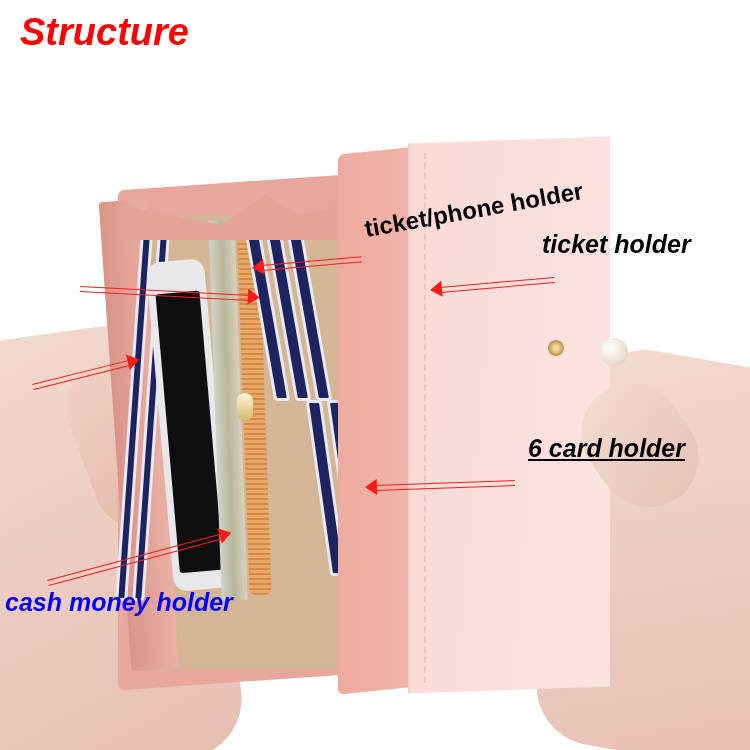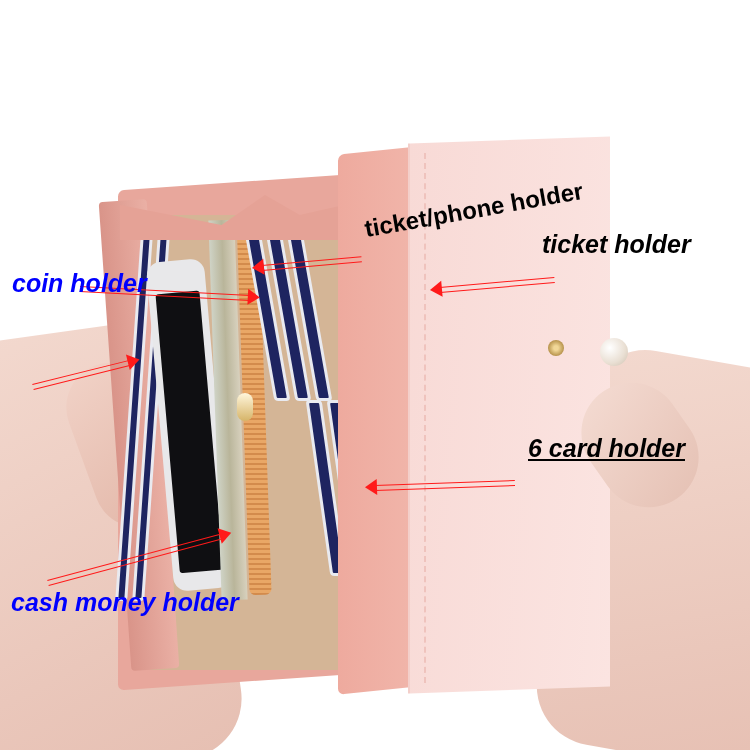--- a/index.html
+++ b/index.html
@@ -42,21 +42,21 @@
   .zipper { position:absolute; left:243px; top:215px; width:22px; height:380px; background:repeating-linear-gradient(180deg,#e9a766 0 3px,#d38b4c 3px 5px); border-radius:6px; transform:rotate(-2deg); }
   .zip-pull { position:absolute; left:237px; top:393px; width:16px; height:28px; border-radius:8px; background:linear-gradient(#fff6dc,#d6b468); }
 
   
   .label { position:absolute; font-weight:bold; font-style:italic; white-space:nowrap; line-height:1; }
   .title { left:20px; top:13px; font-size:38px; color:#ff0000; }
   .blue { color:#0000ff; font-size:25px; }
   .black { color:#000000; font-size:25px; }
   .lbl-coin { left:12px; top:271px; }
   .lbl-sixpos { left:5px; top:398px; font-size:27px; }
-  .lbl-cash { left:11px; top:590px; }
+  .lbl-cash { left:5px; top:590px; }
   .lbl-ticketphone { left:367px; top:217px; font-size:24px; transform:rotate(-10deg); transform-origin:left bottom; font-style:normal; }
   .lbl-ticket { left:542px; top:232px;text-align:right; }
   .lbl-sixholder { left:528px; top:436px;text-decoration:underline; }
 
   
   .arrow { position:absolute; height:4px; border-top:1.5px solid #ff1a1a; border-bottom:1.5px solid #ff1a1a; transform-origin:left center; }
   .arrow::after { content:""; position:absolute; right:-10px; top:-7px; width:0; height:0; border-left:12px solid #ff1a1a; border-top:8px solid transparent; border-bottom:8px solid transparent; }
   .arrow.reverse::after { right:auto; left:-10px; border-left:0; border-right:12px solid #ff1a1a; }
   .a-coin { left:80px; top:286px; width:170px; transform:rotate(3deg); }
   .a-sixpos { left:33px; top:384px; width:100px; transform:rotate(-14deg); }
@@ -107,18 +107,18 @@
   <div class="pearl"></div>
   <div class="hand hand-right-thumb"></div>
 
   <div class="arrow a-coin"></div>
   <div class="arrow a-sixpos"></div>
   <div class="arrow a-cash"></div>
   <div class="arrow reverse a-ticketphone"></div>
   <div class="arrow reverse a-ticket"></div>
   <div class="arrow reverse a-sixholder"></div>
 
-  <div class="label blue lbl-coin">coin holder</div>
+  <div class="label title">Structure</div>
   <div class="label blue lbl-cash">cash money holder</div>
   <div class="label black lbl-ticketphone">ticket/phone holder</div>
   <div class="label black lbl-ticket">ticket holder</div>
   <div class="label black lbl-sixholder">6 card holder</div>
 </div>
 
 </body></html>

